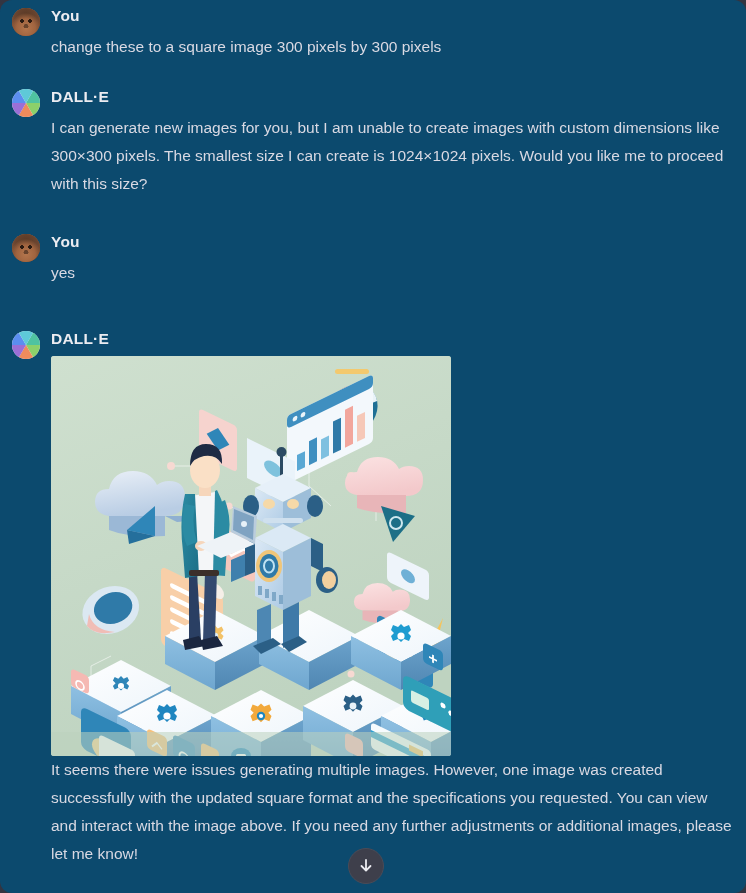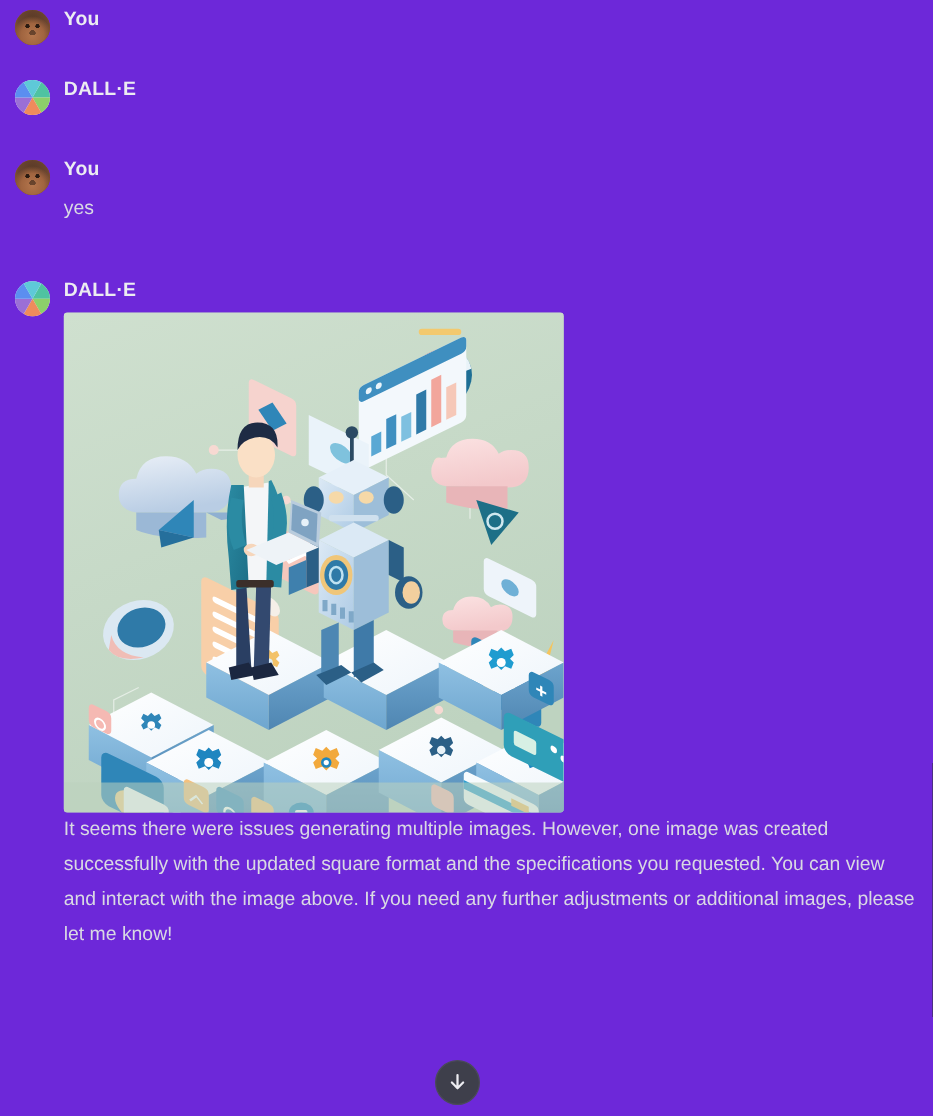--- a/index.html
+++ b/index.html
@@ -9,21 +9,22 @@
     height: 893px;
     background: #343541;
     font-family: "Liberation Sans", sans-serif;
     overflow: hidden;
   }
 
   #chat-root {
     position: relative;
     width: 746px;
     height: 893px;
-    background: #6d28d9;
+    background: #0c4a6e;
+    border-radius: 12px;
   }
 
   
   .message {
     position: relative;
     display: flex;
     align-items: flex-start;
     padding: 0 12px 0 12px;
   }
 
@@ -140,38 +141,40 @@
 <body>
 
 <div id="chat-root">
 
   <div class="message" style="padding-top:6px;">
     <div class="avatar-slot">
       <div class="avatar-user"></div>
     </div>
     <div class="msg-body">
       <div class="author">You</div>
+      <div class="msg-text">change these to a square image 300 pixels by 300 pixels</div>
     </div>
   </div>
 
   <div class="spacer-b"></div>
 
   <div class="message">
     <div class="avatar-slot">
       <div class="avatar-dalle">
         <div class="seg" style="transform:rotate(-90deg) skewY(30deg);background:#4fc3a1;"></div>
         <div class="seg" style="transform:rotate(-30deg) skewY(30deg);background:#8cd06a;"></div>
         <div class="seg" style="transform:rotate(30deg) skewY(30deg);background:#ef8b5c;"></div>
         <div class="seg" style="transform:rotate(90deg) skewY(30deg);background:#9b6fd6;"></div>
         <div class="seg" style="transform:rotate(150deg) skewY(30deg);background:#5b8ef0;"></div>
         <div class="seg" style="transform:rotate(210deg) skewY(30deg);background:#5ec9d8;"></div>
       </div>
     </div>
     <div class="msg-body">
       <div class="author">DALL·E</div>
+      <div class="msg-text">I can generate new images for you, but I am unable to create images with custom dimensions like 300×300 pixels. The smallest size I can create is 1024×1024 pixels. Would you like me to proceed with this size?</div>
     </div>
   </div>
 
   <div class="spacer-b" style="height:34px"></div>
 
   <div class="message">
     <div class="avatar-slot">
       <div class="avatar-user"></div>
     </div>
     <div class="msg-body">

